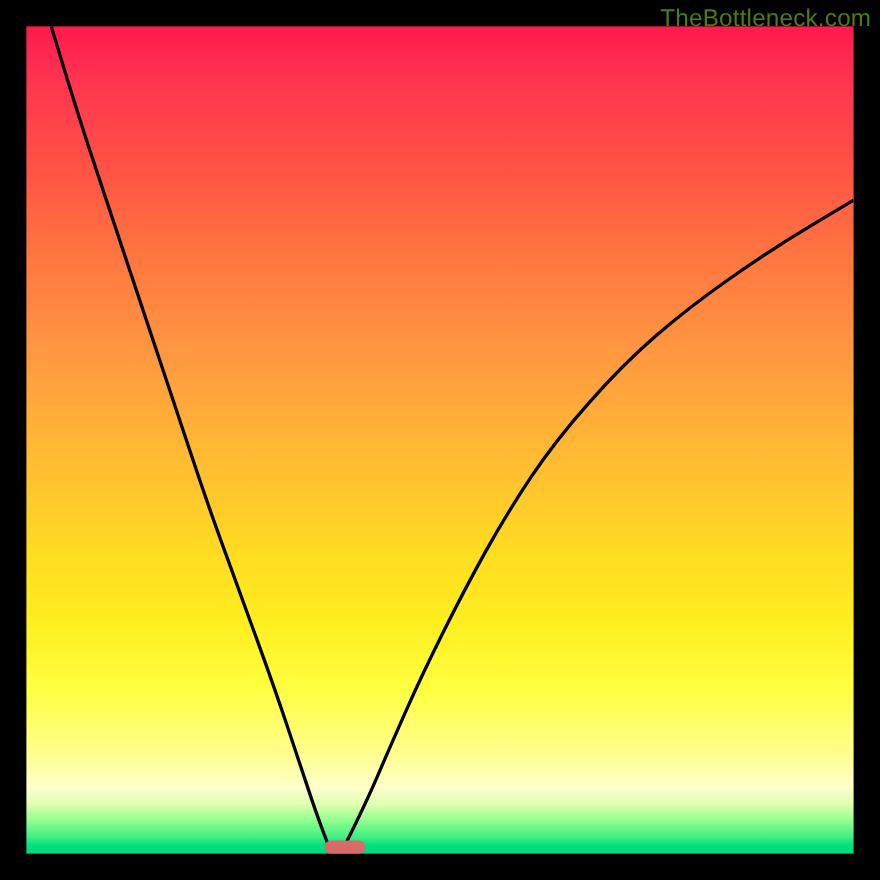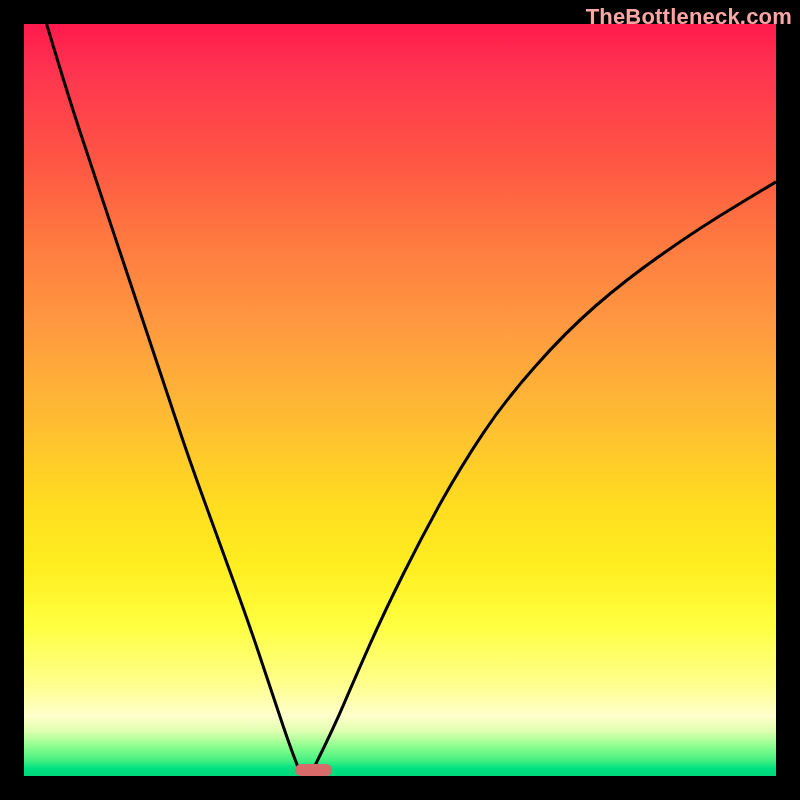--- a/index.html
+++ b/index.html
@@ -50,24 +50,24 @@
       #90ff90 96%,
       #40ef80 98%,
       #00e080 99%,
       #00d878 100%
     );
   }
   .watermark {
     position: absolute;
     top: 4px;
     right: 8px;
-    color: #fca5a5;
+    color: #4d7c0f;
     font-size: 22px;
     letter-spacing: 0.2px;
-    font-weight: 700;
+    font-weight: 400;
     user-select: none;
   }
   svg.curve {
     position: absolute;
     left: 0;
     top: 0;
   }
   .marker {
     position: absolute;
     background: #d86a6a;

